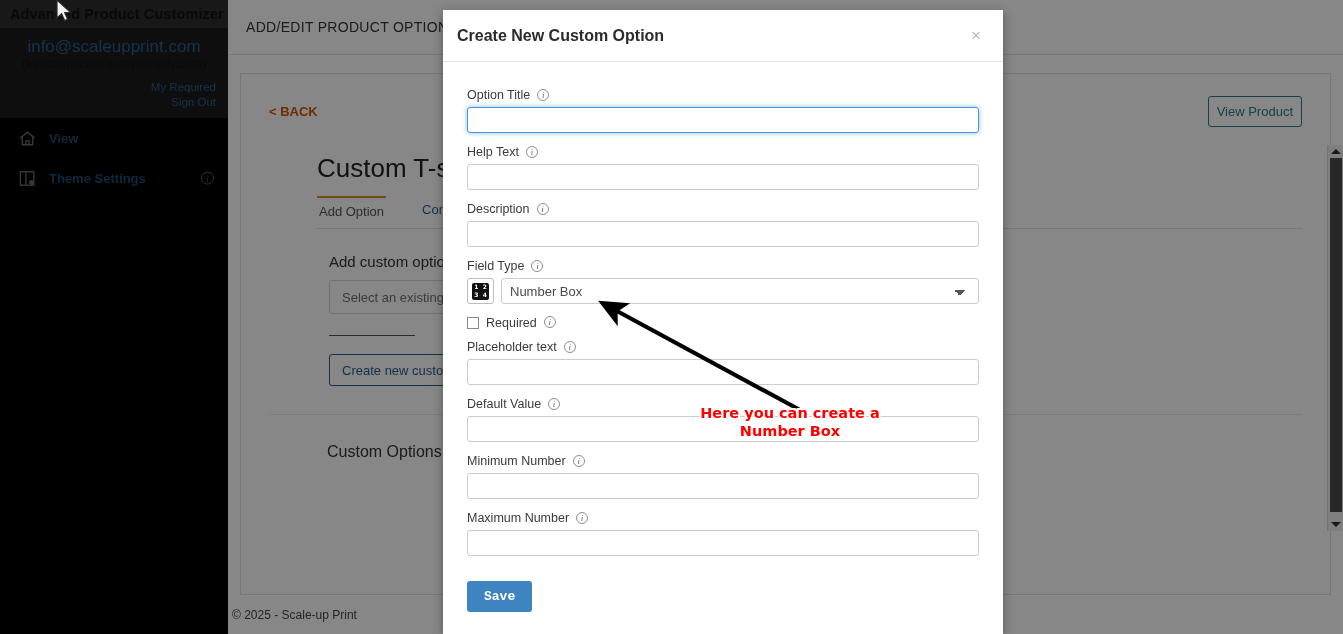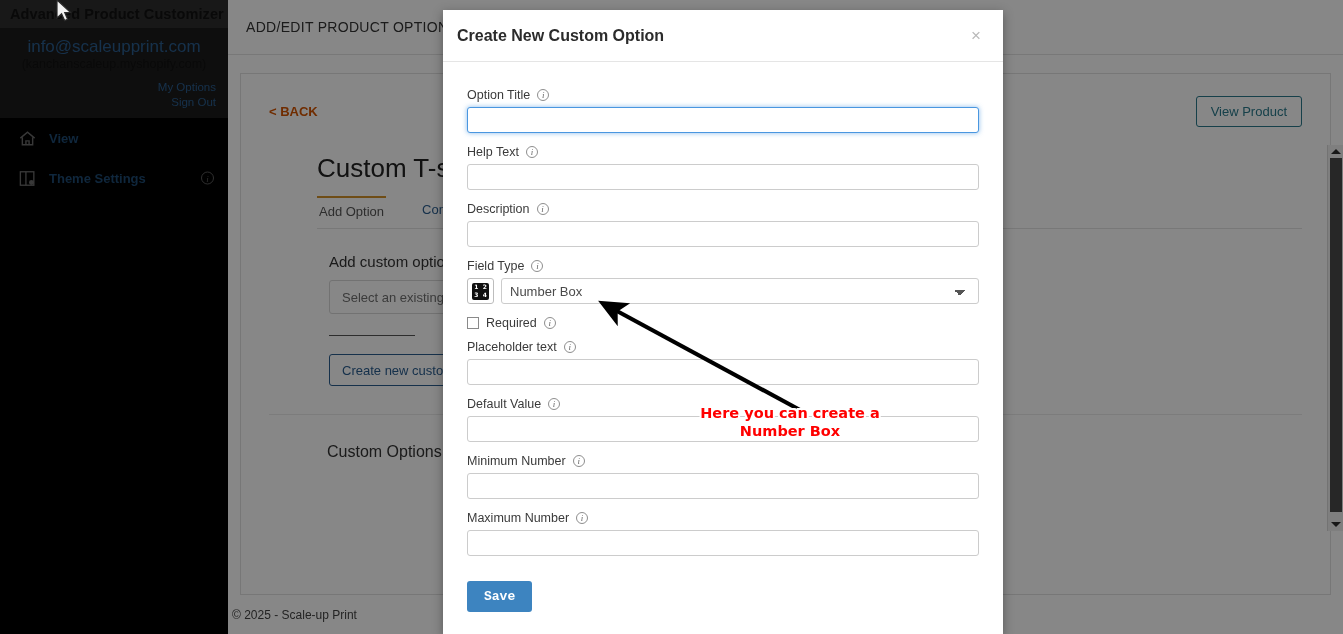--- a/index.html
+++ b/index.html
@@ -90,21 +90,21 @@
   .card {
     background: #fff; border: 1px solid #e0e0e0;
     height: 522px; position: relative;
     padding: 20px 28px;
   }
   .card-top { display: flex; align-items: flex-start; justify-content: space-between; }
   .back-link { color: #d35400; font-size: 13px; font-weight: bold; padding-top: 10px; }
   .view-product {
     border: 1px solid #2a7a8c; color: #2a7a8c;
     background: transparent;
-    font-size: 13px; padding: 7px 14px; border-radius: 3px;
+    font-size: 13px; padding: 7px 8px; border-radius: 3px;
     margin-top: 2px;
   }
   .prod-title { font-size: 26px; color: #222; margin: 26px 0 0 48px; font-weight: normal;}
   .tabs { display: flex; gap: 34px; margin: 12px 0 0 48px; border-bottom: 1px solid #e2e2e2; }
   .tab { font-size: 13px; color: #2a5d8f; padding: 6px 2px 9px 2px; }
   .tab.active { color: #555; border-top: 2px solid #d2922b; }
   .section-h { font-size: 15px; color: #333; margin: 24px 0 10px 60px; }
   .fake-select {
     margin-left: 60px; width: 440px; height: 34px;
     border: 1px solid #d8d8d8; border-radius: 3px;
@@ -200,21 +200,21 @@
     -webkit-appearance: none; appearance: none;
     background-image:
       linear-gradient(45deg, transparent 50%, #555 50%),
       linear-gradient(135deg, #555 50%, transparent 50%);
     background-position: calc(100% - 18px) 11px, calc(100% - 12px) 11px;
     background-size: 6px 6px, 6px 6px;
     background-repeat: no-repeat;
   }
   .req-row { display: flex; align-items: center; margin: 8px 0 10px 0; }
   .req-box { width: 12px; height: 12px; border: 1px solid #8a8a8a; background: #fff; margin-right: 7px; }
-  .req-label { font-size: 12.5px; color: #3a3a3a; display: flex; align-items: center; }
+  .req-label { font-size: 12.5px; color: #3a3a3a; display: flex; }
   .save-btn {
     margin-top: 13px;
     background: #3d84c0; color: #fff; border: none; border-radius: 3px;
     font-size: 13px; font-weight: bold; padding: 8px 17px;
     font-family: Liberation Mono, monospace; cursor: pointer;
   }
 
   
   #annots { position: absolute; inset: 0; z-index: 60; pointer-events: none; }
   .annot-text {
@@ -234,21 +234,21 @@
 <body>
 
 <div id="page">
 
   <div id="sidebar">
     <div class="sb-brand">Advanced Product Customizer</div>
     <div class="sb-account">
       <div class="sb-email">info@scaleupprint.com</div>
       <div class="sb-shop">(kanchanscaleup.myshopify.com)</div>
       <div class="sb-links">
-        <a href="#">My Options</a>
+        <a href="#">My Required</a>
         <a href="#">Sign Out</a>
       </div>
     </div>
     <div class="nav">
 
       <div class="nav-item">
         <span class="nav-ico">
           <svg viewBox="0 0 24 24" fill="none" stroke="currentColor" stroke-width="1.8">
             <path d="M3 11.5 12 4l9 7.5"></path>
               <path d="M5.5 10.5V20h13v-9.5"></path>

